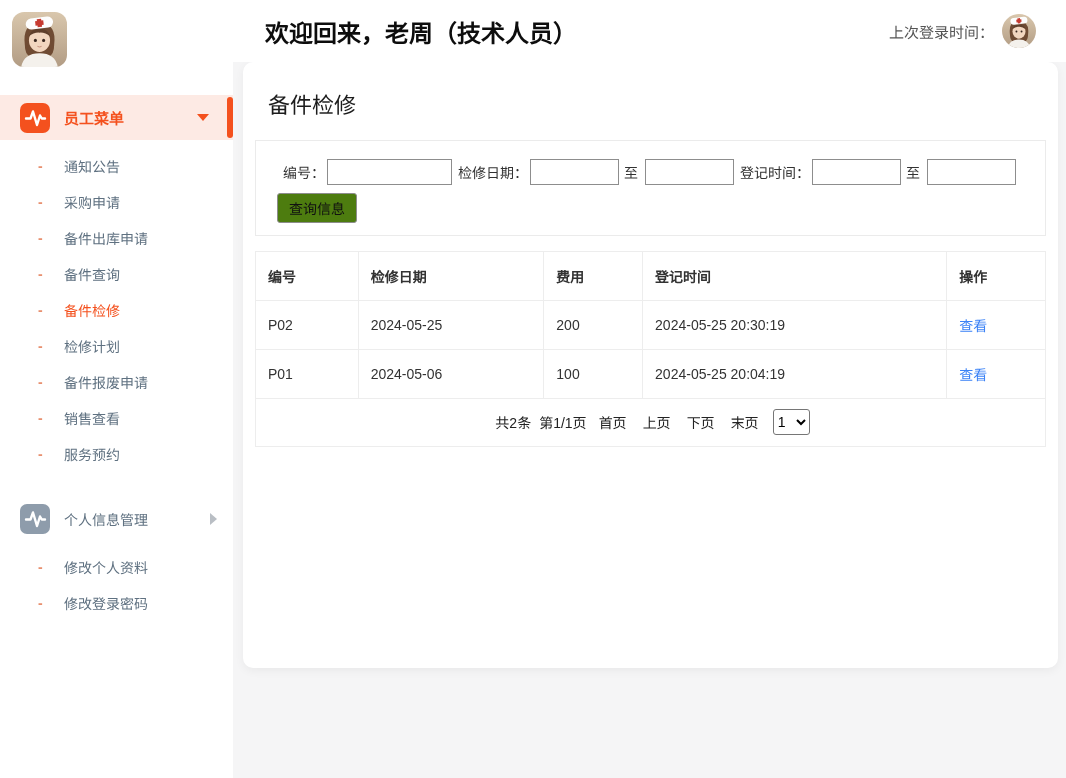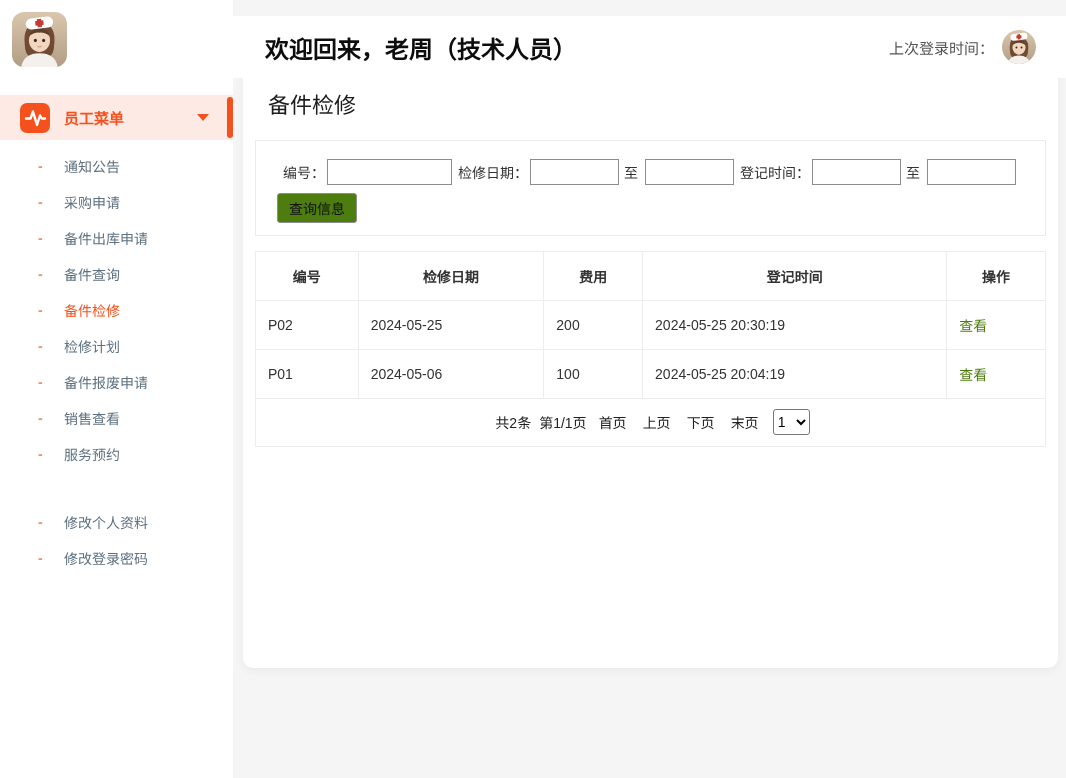--- a/index.html
+++ b/index.html
@@ -63,21 +63,21 @@
     font-size:14px; color:#5f7181; cursor:pointer;
   }
   .menu-item .dash { color:#e8906f; font-weight:bold; width:10px; }
   .menu-item .item-label { margin-left:16px; }
   .menu-item.active .item-label { color:#f4511e; }
   .menu-gap { height:24px; }
   .menu-gap-sm { height:8px; }
 
   
   .topbar {
-    position:absolute; left:233px; top:16px; right:0; height:62px; background:#fff;
+    position:absolute; left:233px; top:0; right:0; height:62px; background:#fff;
     display:flex; align-items:center; z-index:2;
   }
   .welcome { margin-left:32px; font-size:24px; font-weight:bold; color:#0d0d0d; }
   .topbar-right { margin-left:auto; margin-right:30px; display:flex; align-items:center; }
   .last-login { font-size:15px; color:#555; margin-right:8px; }
   .topbar-avatar { width:34px; height:34px; border-radius:50%; overflow:hidden; }
 
   
   .content {
     position:absolute; left:233px; top:62px; right:0; bottom:0;
@@ -108,23 +108,23 @@
     font-size:14px; color:#111; background:#4d7c0f; border:1px solid #8d8d8d;
     border-radius:3px; padding:4px 11px; cursor:pointer;
     font-family:"Liberation Sans", sans-serif;
   }
 
   .data-table { width:100%; border-collapse:collapse; margin-top:15px; font-size:14px; }
   .data-table th, .data-table td {
     border:1px solid #ededed; text-align:left; padding:14px 12px; color:#333;
     font-weight:normal;
   }
-  .data-table th { font-weight:bold;text-align:center; }
+  .data-table th { font-weight:bold; }
   .c1{width:13%;} .c2{width:23.5%;} .c3{width:12.5%;} .c4{width:38.5%;} .c5{width:12.5%;}
-  .action-link { cursor:pointer; color:#4d7c0f;text-align:center; }
+  .action-link { cursor:pointer; color:#3b82f6;text-align:center; }
 
   .pagination {
     border:1px solid #ededed; border-top:none; padding:10px 0 11px 0;
     text-align:center; font-size:14px; color:#222;
     display:flex; align-items:center; justify-content:center;
   }
   .pagination .pg-info { margin:0 4px; }
   .pagination .pg-link { margin:0 8px; cursor:pointer; }
   .page-select {
     margin-left:6px; height:26px; width:37px; font-size:14px;
@@ -210,20 +210,29 @@
       <span class="dash">-</span>
       <span class="item-label">销售查看</span>
     </div>
     <div class="menu-item">
       <span class="dash">-</span>
       <span class="item-label">服务预约</span>
     </div>
 
     <div class="menu-gap"></div>
 
+    <div class="menu-header plain">
+      <div class="menu-icon gray">
+        <svg viewBox="0 0 30 30" width="30" height="30">
+          <polyline points="6,15.5 10.5,15.5 13,8.5 17,22 20,12.5 21.8,15.5 25,15.5" fill="none" stroke="#fff" stroke-width="2.4" stroke-linecap="round" stroke-linejoin="round"></polyline>
+        </svg>
+      </div>
+      <span class="menu-header-label">个人信息管理</span>
+      <span class="caret-right"></span>
+    </div>
 
     <div class="menu-gap-sm"></div>
 
     <div class="menu-item">
       <span class="dash">-</span>
       <span class="item-label">修改个人资料</span>
     </div>
     <div class="menu-item">
       <span class="dash">-</span>
       <span class="item-label">修改登录密码</span>

